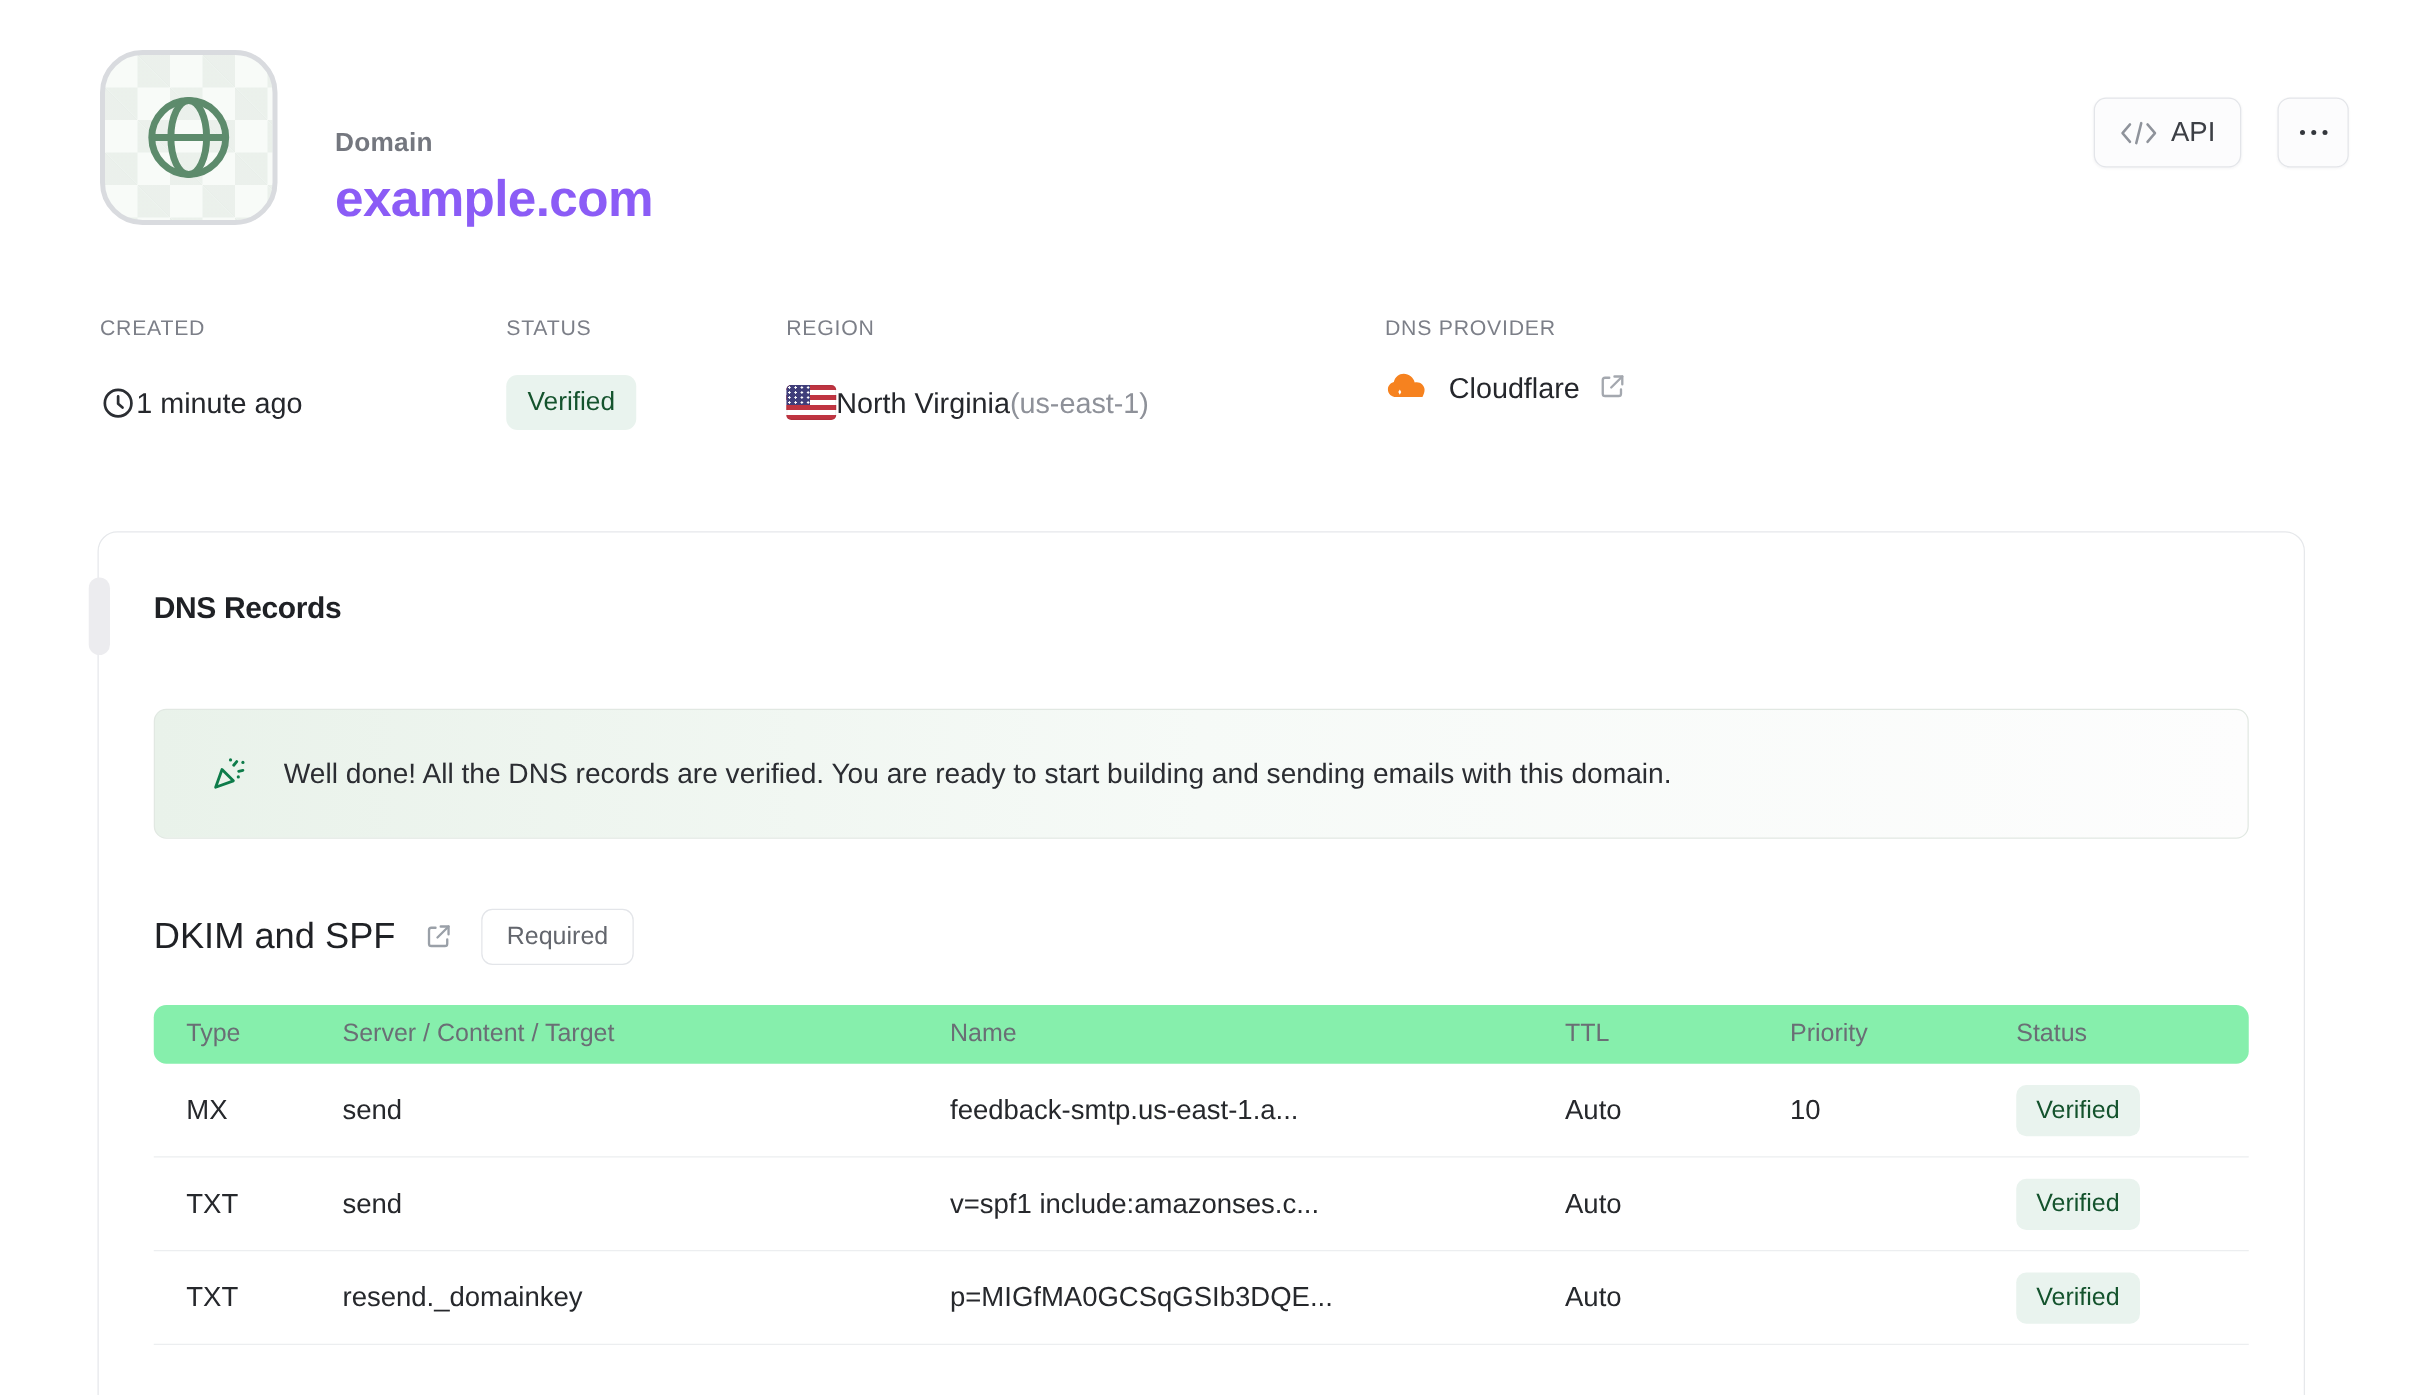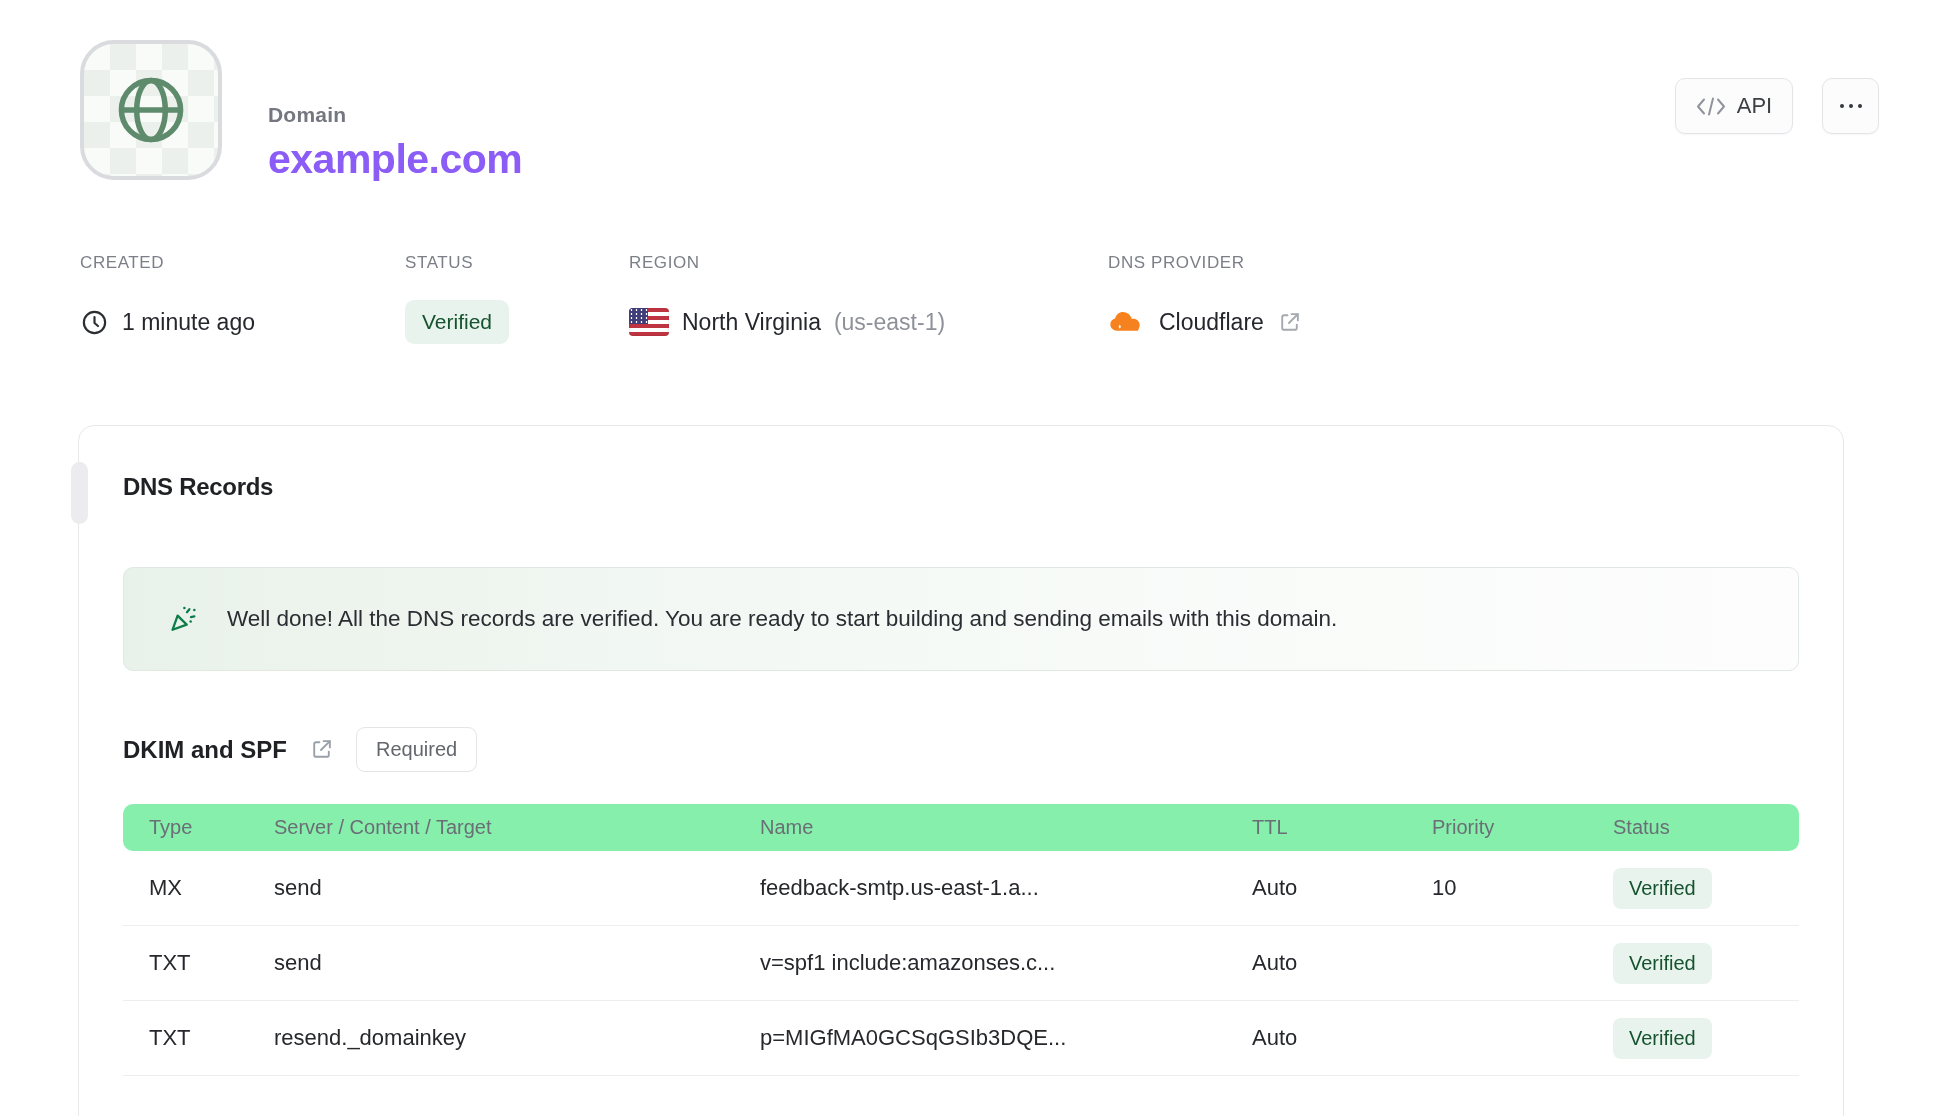--- a/index.html
+++ b/index.html
@@ -24,44 +24,44 @@
   .btn { display:flex; align-items:center; justify-content:center; gap:11px;
     border:1px solid #e3e5e9; border-radius:10px; background:#fcfcfd;
     box-shadow:0 1px 2px rgba(16,24,40,.04); cursor:pointer;
     font-size:22px; font-weight:500; color:#3c3f45;margin-left:43px; }
   .api-btn { left:1632px; top:78px; width:118px; height:56px; }
   .menu-btn { left:1779px; top:78px; width:57px; height:56px; }
 
   
   .meta-col { top:253px; }
   .meta-label { font-size:17px; font-weight:500; color:#7c7f88; letter-spacing:.6px; }
-  .meta-value { margin-top:24px; height:50px; display:flex; align-items:center; gap:13px;
+  .meta-value { margin-top:24px; height:50px; display:flex; align-items:center; 
     font-size:23px; color:#25272c; }
   .badge-green { display:inline-flex; align-items:center; padding:10px 17px;
     background:#e9f3ee; color:#14532d; border-radius:9px; font-size:21px; font-weight:500; }
   .muted { color:#8e9199; }
   .flag { width:40px; height:28px; border-radius:4px; overflow:hidden; position:relative; flex:0 0 auto;
     background:repeating-linear-gradient(180deg,#bf3441 0 4px,#ffffff 4px 8px); box-shadow:0 0 0 1px rgba(0,0,0,.06) inset; }
   .flag .canton { position:absolute; left:0; top:0; width:19px; height:16px; background:#3f3d7a;
     background-image:radial-gradient(#ffffff 1px, transparent 1.2px); background-size:5px 4px; }
-  .link-row { display:flex; align-items:center; gap:13px; cursor:pointer; }
+  .link-row { display:flex; align-items:flex-start; gap:13px; cursor:pointer; }
 
   
   .card { left:78px; top:425px; width:1766px; height:780px;
     border:1px solid #e6e8eb; border-radius:16px; background:#fff; padding:0 44px; }
   .side-pill { left:71px; top:462px; width:17px; height:62px; background:#ececef; border-radius:9px; z-index:3; }
   .card-title { margin-top:47px; font-size:24px; font-weight:800; color:#1f2125; letter-spacing:-.3px; }
 
   .banner { margin-top:66px; height:104px; border:1px solid #e1e8e2; border-radius:10px;
     background:linear-gradient(90deg,#e9f2ea 0%,#f6faf7 50%,#fdfdfd 100%);
     display:flex; align-items:center; gap:27px; padding:0 42px; }
   .banner-text { font-size:22.5px; color:#2b2d32; }
 
   .section-row { margin-top:56px; display:flex; align-items:center; gap:22px; }
-  .section-title { font-size:24px; font-weight:700; color:#1f2125; }
+  .section-title { font-size:29px; font-weight:400; color:#1f2125; }
   .pill-outline { padding:10px 19px; border:1px solid #e3e5e9; border-radius:9px;
     background:#fff; color:#63666d; font-size:20px; font-weight:500; }
 
   .table { margin-top:32px; }
   .tgrid { display:grid; grid-template-columns:125px 486px 492px 180px 181px 1fr;
     align-items:center; padding-left:26px; }
   .thead { height:47px; background:#86efac; border-radius:10px;
     color:#6a6e75; font-size:20px; font-weight:400; }
   .trow { height:75px; border-bottom:1px solid #eceef0; font-size:22px; color:#26282c; }
   .trow .badge-green { padding:9px 16px; font-size:20px; border-radius:8px; }

